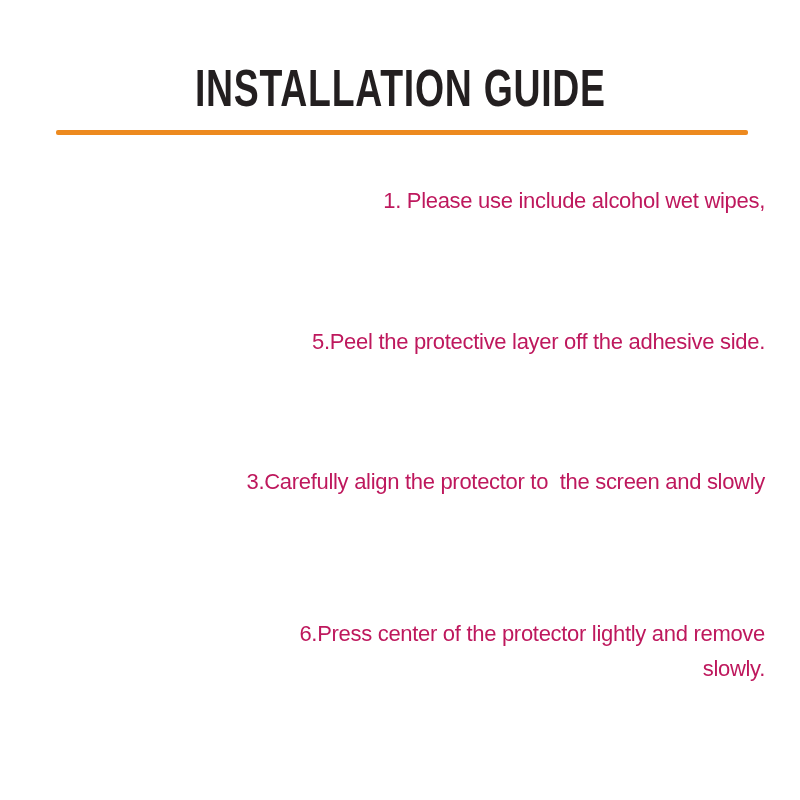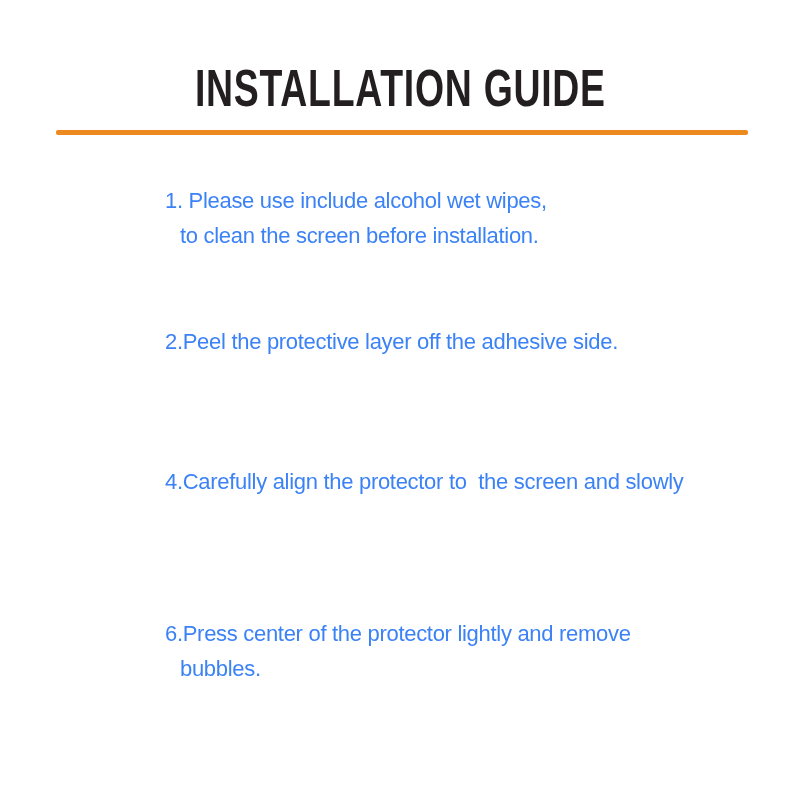--- a/index.html
+++ b/index.html
@@ -7,20 +7,21 @@
     padding: 0;
     background: #ffffff;
   }
   .canvas {
     position: relative;
     width: 800px;
     height: 800px;
     background: #ffffff;
     overflow: hidden;
     font-family: "Liberation Sans", sans-serif;
+    text-align: right;
   }
   .title-wrap {
     position: absolute;
     top: 58px;
     left: 0;
     width: 800px;
     display: flex;
     justify-content: center;
   }
   .title {
@@ -41,21 +42,21 @@
     border-radius: 2px;
     background: #ed8a1f;
   }
   .step {
     position: absolute;
     left: 165px;
     width: 600px;
     font-size: 22px;
     line-height: 35px;
     letter-spacing: -0.3px;
-    color: #3b82f6;
+    color: #be185d;
   }
   .step .line {
     white-space: pre-wrap;
   }
   .step .cont {
     padding-left: 15px;
   }
   .step-1 { top: 183px; }
   .step-2 { top: 324px; }
   .step-3 { top: 464px; }
@@ -67,29 +68,28 @@
 <div class="canvas">
 
   <div class="title-wrap">
     <div class="title">INSTALLATION GUIDE</div>
   </div>
 
   <div class="divider" style="background: rgb(237, 138, 31);"></div>
 
   <div class="step step-1">
     <div class="line">1. Please use include alcohol wet wipes,</div>
-    <div class="line cont">to clean the screen before installation.</div>
   </div>
 
   <div class="step step-2">
-    <div class="line">2.Peel the protective layer off the adhesive side.</div>
+    <div class="line">5.Peel the protective layer off the adhesive side.</div>
   </div>
 
   <div class="step step-3">
-    <div class="line">4.Carefully align the protector to  the screen and slowly</div>
+    <div class="line">3.Carefully align the protector to  the screen and slowly</div>
   </div>
 
   <div class="step step-4">
     <div class="line">6.Press center of the protector lightly and remove</div>
-    <div class="line cont">bubbles.</div>
+    <div class="line cont">slowly.</div>
   </div>
 
 </div>
 
 </body></html>

